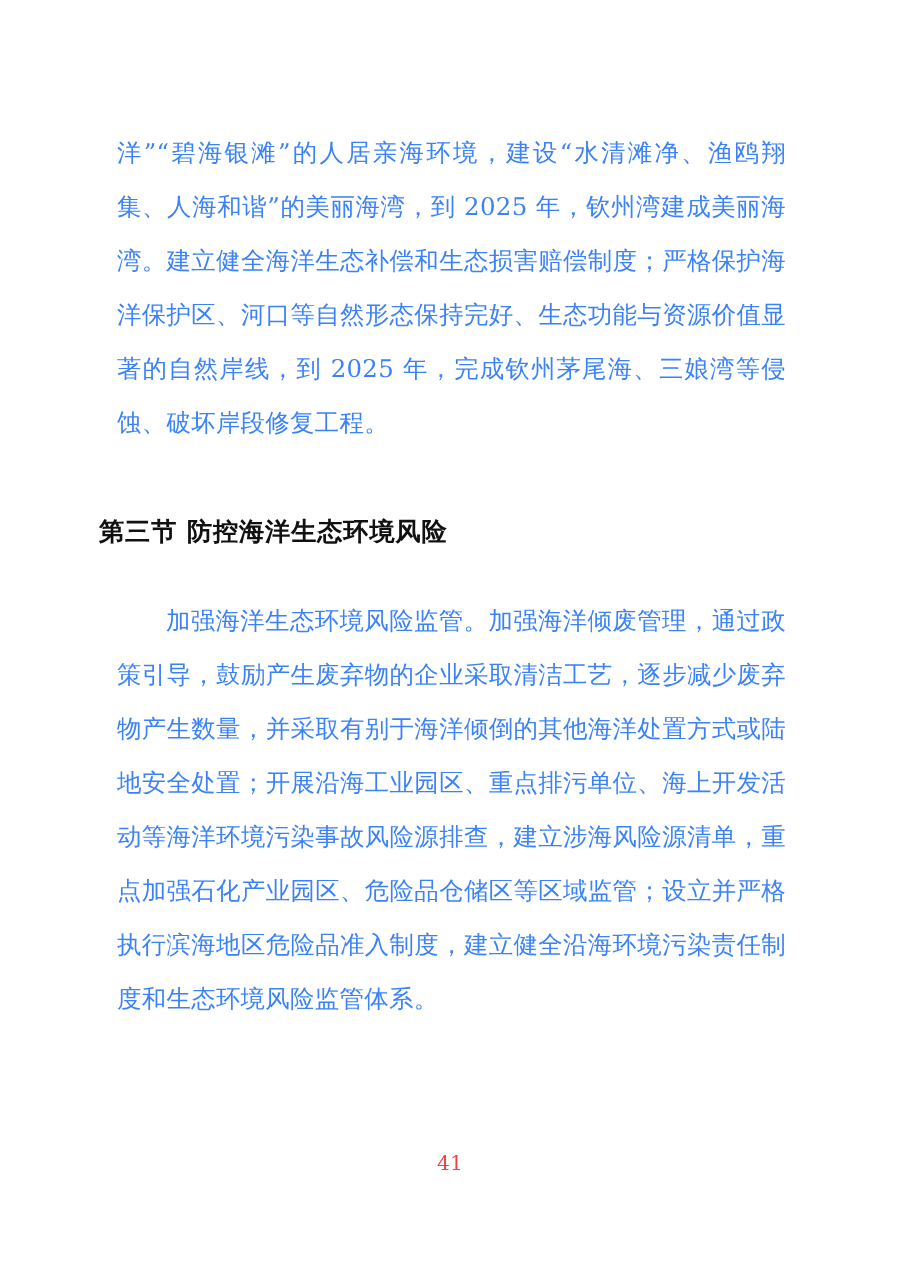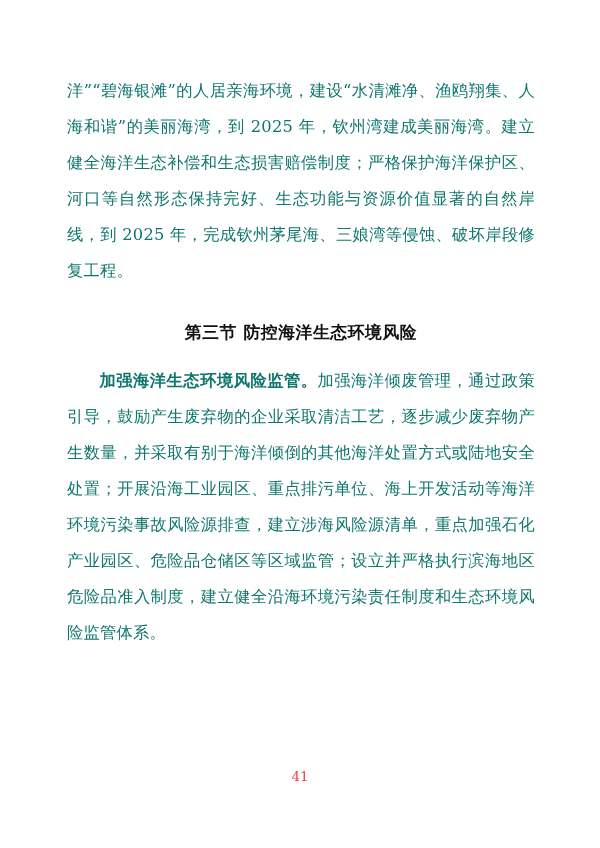--- a/index.html
+++ b/index.html
@@ -16,49 +16,48 @@
     font-family: "DejaVu Serif", "Liberation Serif", serif;
     color: #1a1a1a;
   }
   .content {
     position: absolute;
     left: 66px;
     top: 72px;
     width: 470px;
   }
   p.body-para {
-    margin: 1px;
+    margin: 12px;
     font-size: 16.3px;
     line-height: 36px;
     text-align: justify;
     text-justify: inter-ideograph;
     text-indent: 0;
     letter-spacing: 0.2px;
-    color: #0f766e;
+    color: #3b82f6;
   }
   p.indent-para {
     text-indent: 2em;
   }
   h2.section-heading {
     margin: 0;
     font-size: 16.8px;
     line-height: 36px;
     font-weight: bold;
-    text-align: center;
     letter-spacing: 0.6px;
     color: #111111;
   }
   .spacer-before-heading {
     height: 24px;
   }
   .spacer-after-heading {
     height: 12px;
   }
   .lead-run {
-    font-weight: bold;
+    font-weight: normal;
   }
   .page-number {
     position: absolute;
     left: 0;
     right: 0;
     top: 768px;
     text-align: center;
     font-size: 13.5px;
     font-family: "DejaVu Serif", "Liberation Serif", serif;
     color: #ef4444;

